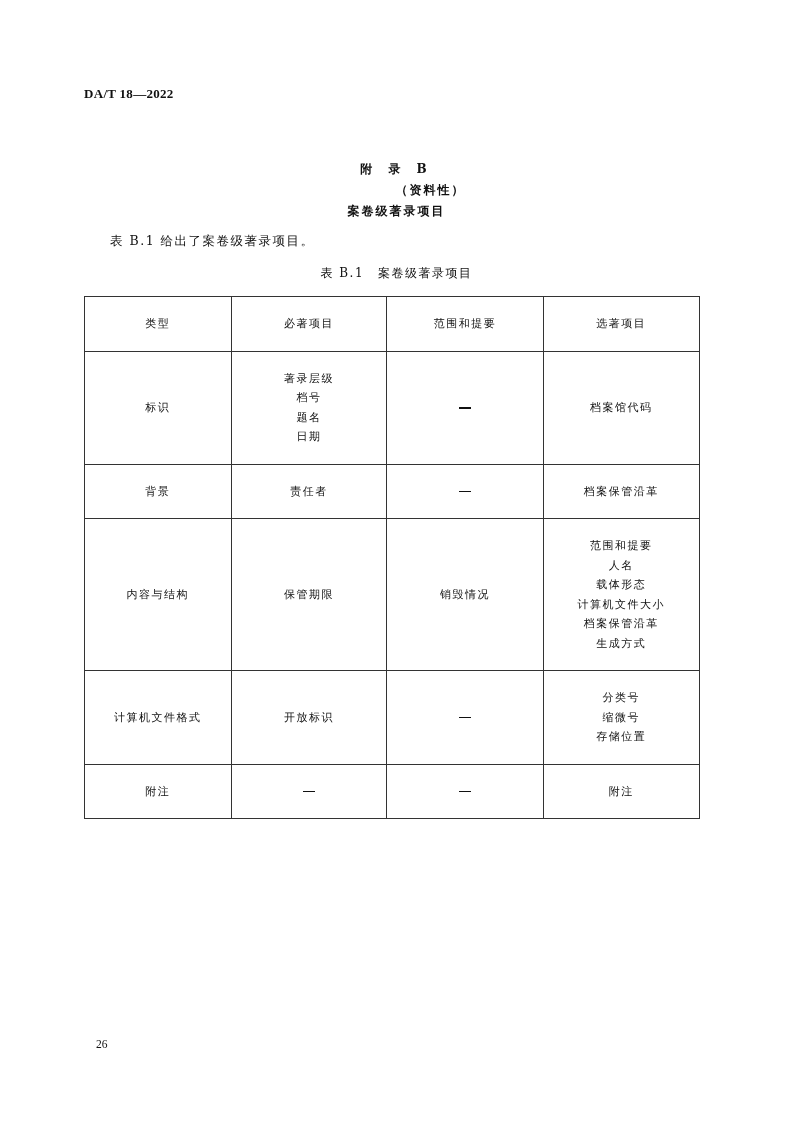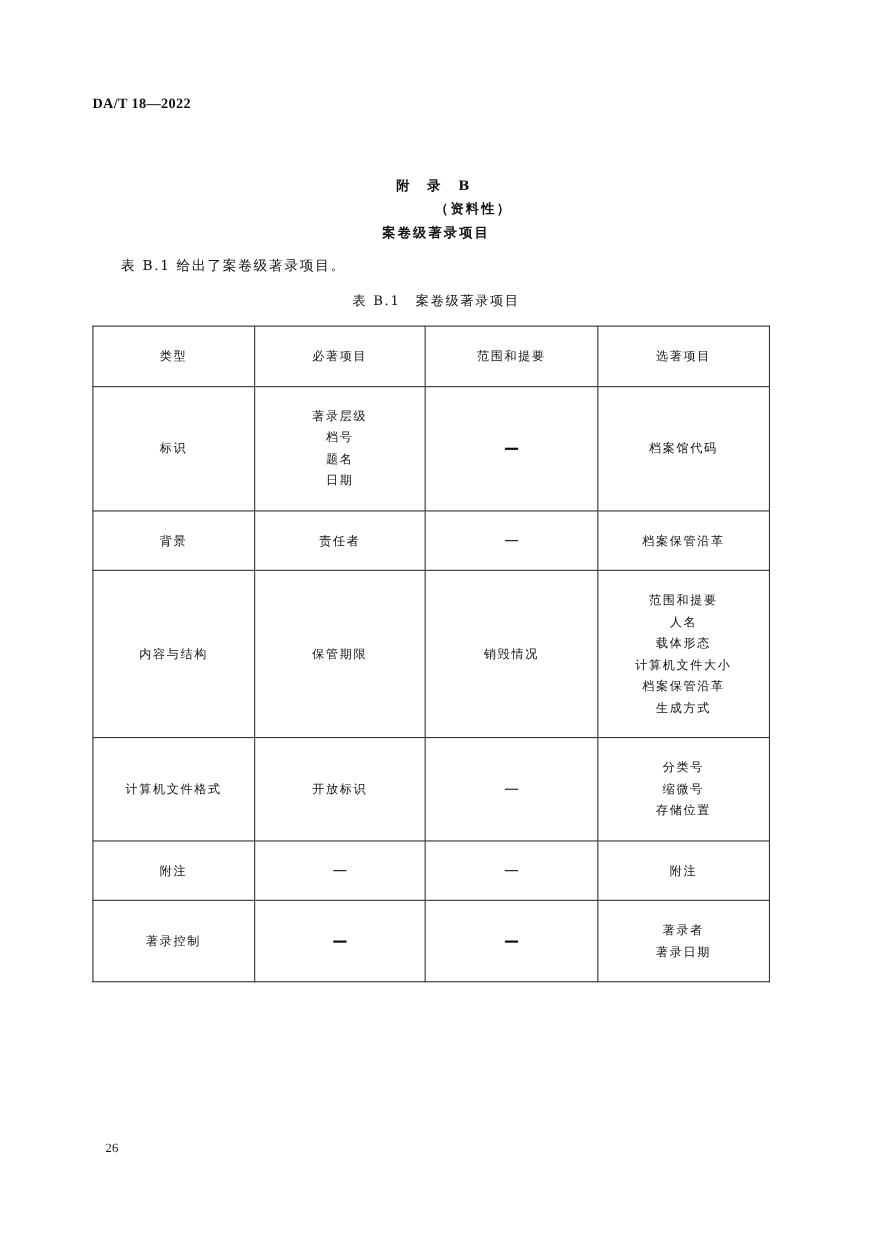--- a/index.html
+++ b/index.html
@@ -113,29 +113,16 @@
         <td>
           <span class="line"><span class="dash"></span></span>
         </td>
         <td>
           <span class="line"><span class="dash"></span></span>
         </td>
         <td>
           <span class="line">附注</span>
         </td>
       </tr>
-      <tr style="height: 43px;">
-        <td><span>著录控制</span></td>
-        <td>
-          <span class="line"><span class="dash"></span></span>
-        </td>
-        <td>
-          <span class="line"><span class="dash"></span></span>
-        </td>
-        <td>
-          <span class="line">著录者</span>
-          <span class="line">著录日期</span>
-        </td>
-      </tr>
     </tbody>
 </table>
 
 <div class="page-num">26</div>
 
 </body></html>

